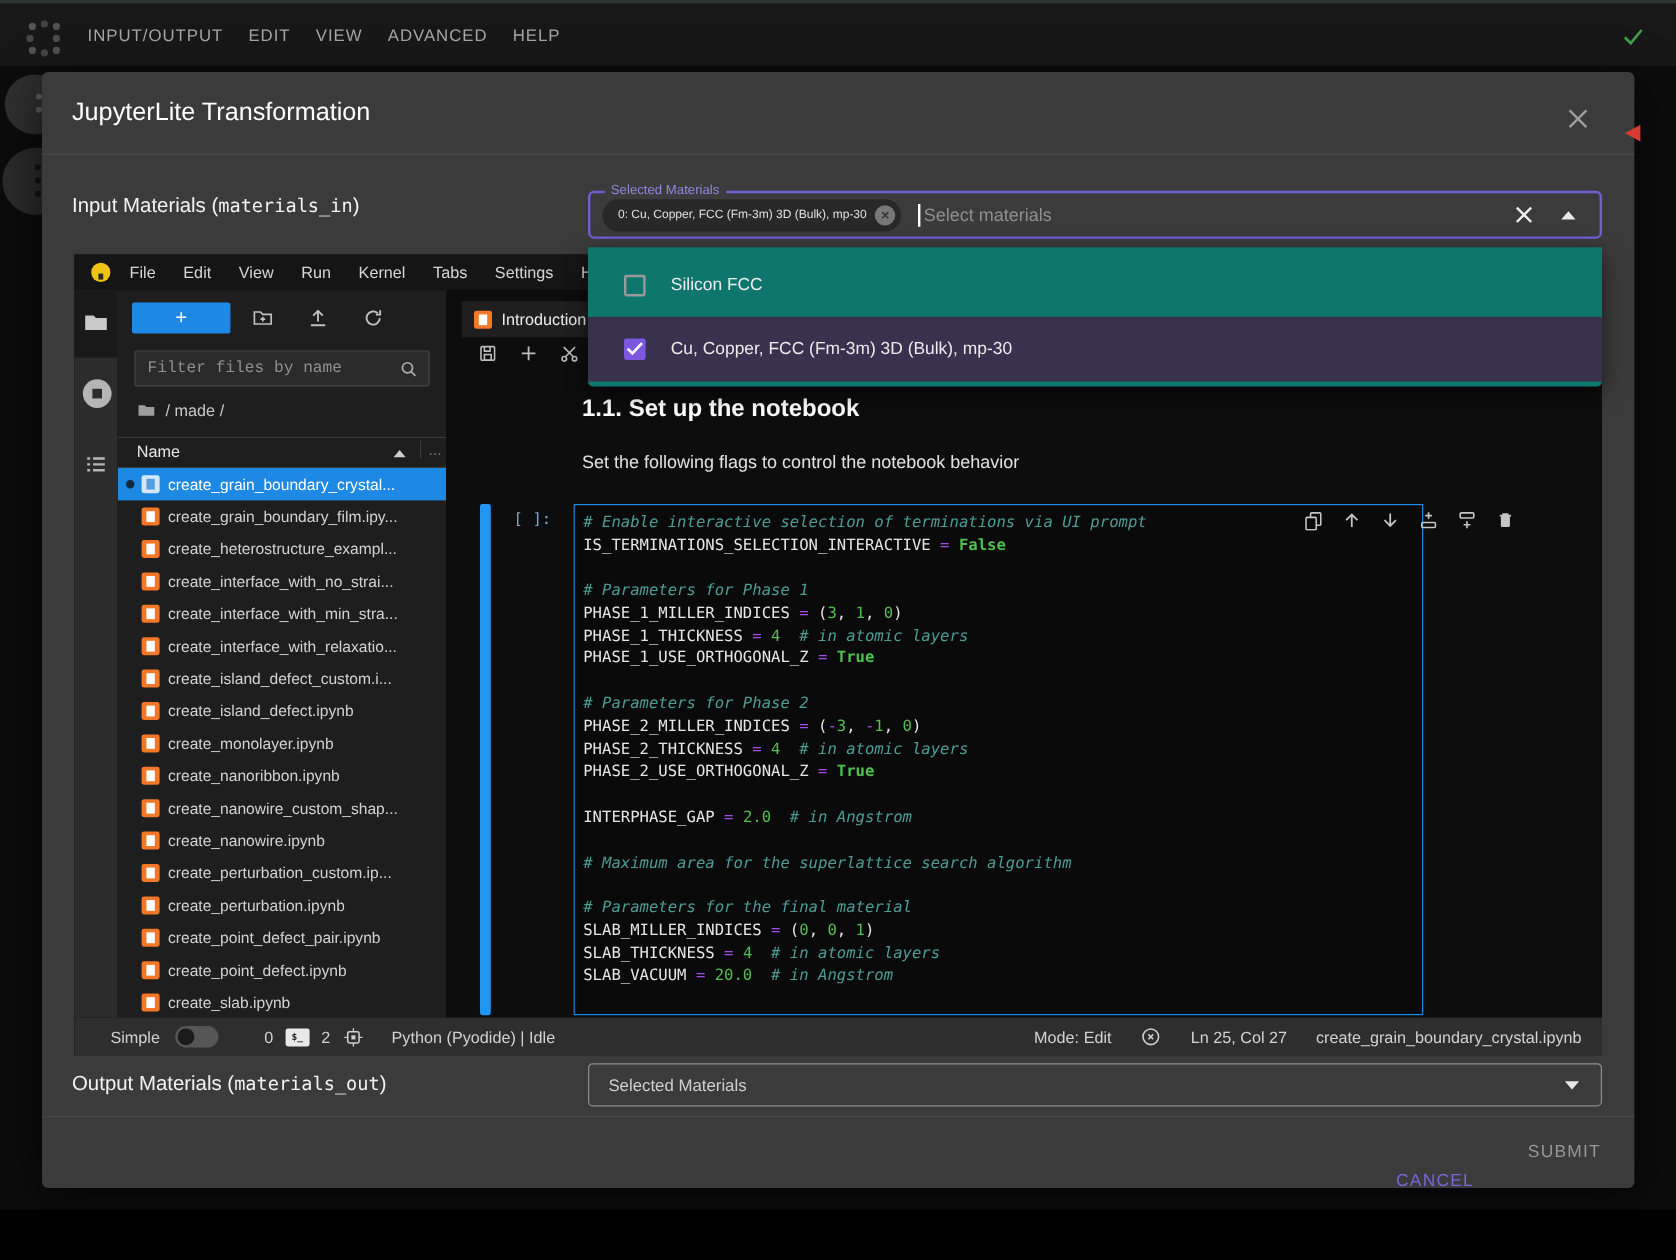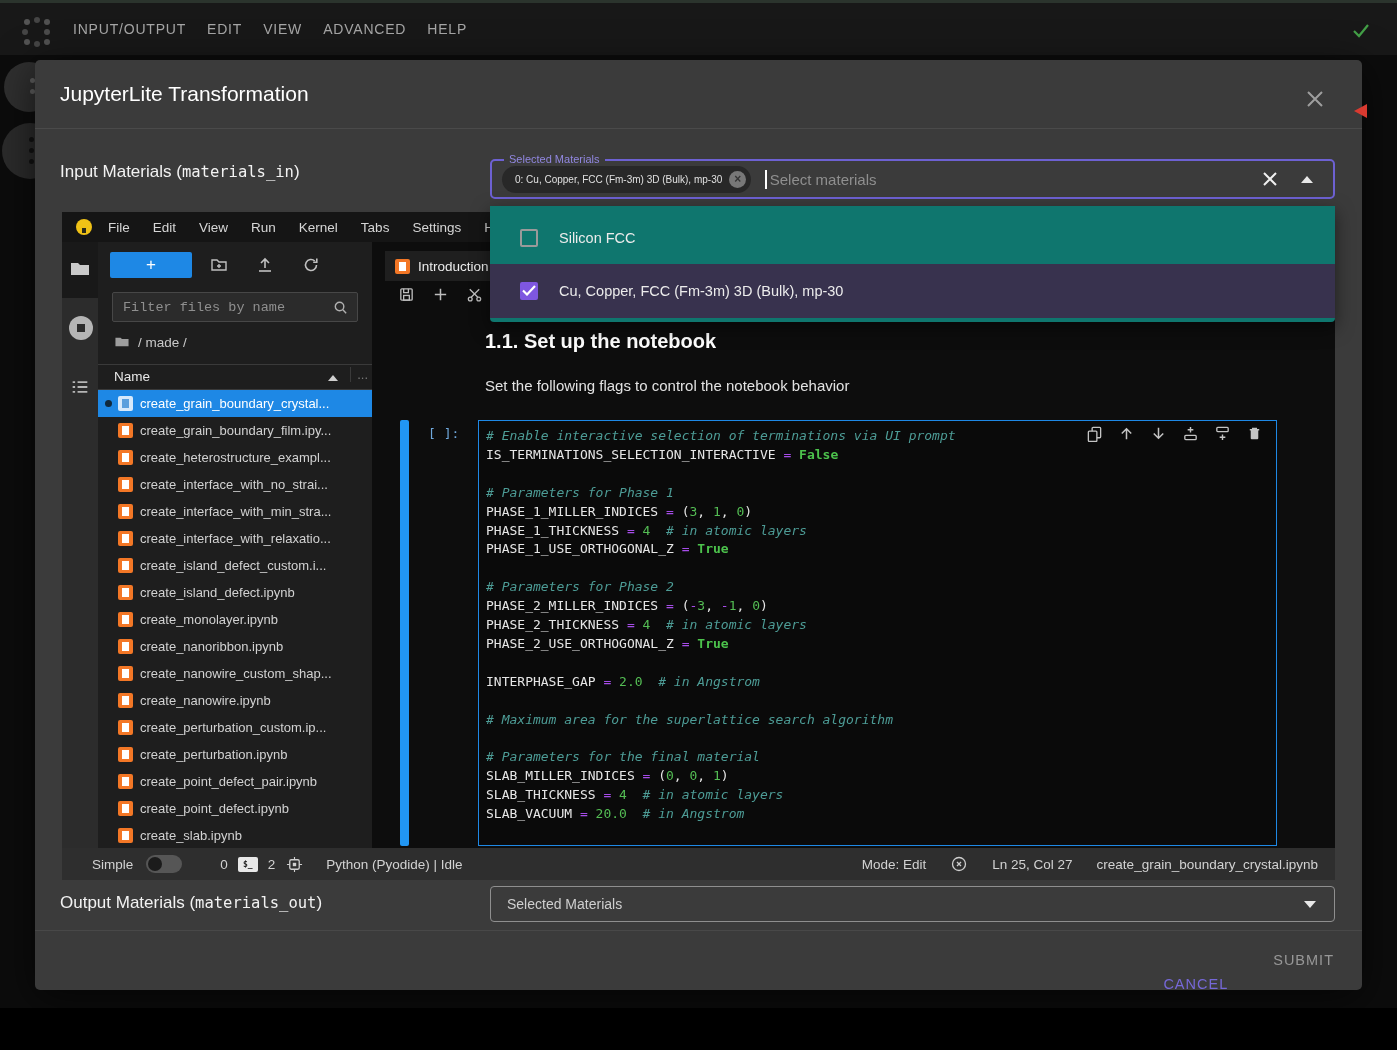--- a/index.html
+++ b/index.html
@@ -101,21 +101,21 @@
 
   .jp-notebook { position:absolute; left:310px; top:30px; right:0; bottom:32px; background:#0d0d0d; }
   .nb-tab { position:absolute; left:13px; top:9px; width:150px; height:30px; background:#1f1f1f; display:flex; align-items:center; overflow:hidden; cursor:pointer; }
   .nb-tab .nb-icon { margin-left:10px; }
   .nb-tab-label { margin-left:8px; font-size:13.5px; color:#ececec; white-space:nowrap; }
   .nb-toolbar-icon { position:absolute; top:44px; width:17px; height:17px; cursor:pointer; }
   .nb-heading { position:absolute; left:113px; top:88px; font-size:20px; font-weight:bold; color:#fff; }
   .nb-sub { position:absolute; left:113px; top:135px; font-size:15px; color:#e2e2e2; }
   .cell-collapser { position:absolute; left:28px; top:178px; width:9px; height:426px; background:#2196f3; border-radius:2px; cursor:pointer; }
   .cell-prompt { position:absolute; left:56px; top:184px; font-size:13px; color:#6fa8dc; }
-  .cell-box { position:absolute; left:106px; top:178px; width:799px; height:426px; background:#0a0a0a; border:1px solid #1e88e5; padding:6px 20px 6px 7px; overflow:hidden; }
+  .cell-box { position:absolute; left:106px; top:178px; width:708px; height:426px; background:#0a0a0a; border:1px solid #1e88e5; padding:6px 20px 6px 7px; overflow:hidden; }
   .code-line { font-family:"DejaVu Sans Mono", monospace; font-size:13px; line-height:18.9px; white-space:pre; }
   .tok-c { color:#4d9c96; font-style:italic; }
   .tok-v { color:#e6e6e6; }
   .tok-o { color:#a64ce8; }
   .tok-n { color:#54bd54; }
   .tok-k { color:#4cc24c; font-weight:bold; }
   .tok-p { color:#e6e6e6; }
   .cell-toolbar { position:absolute; top:183px; right:72px; display:flex; gap:15px; z-index:3; }
   .cell-tool { width:17px; height:17px; cursor:pointer; }
 

